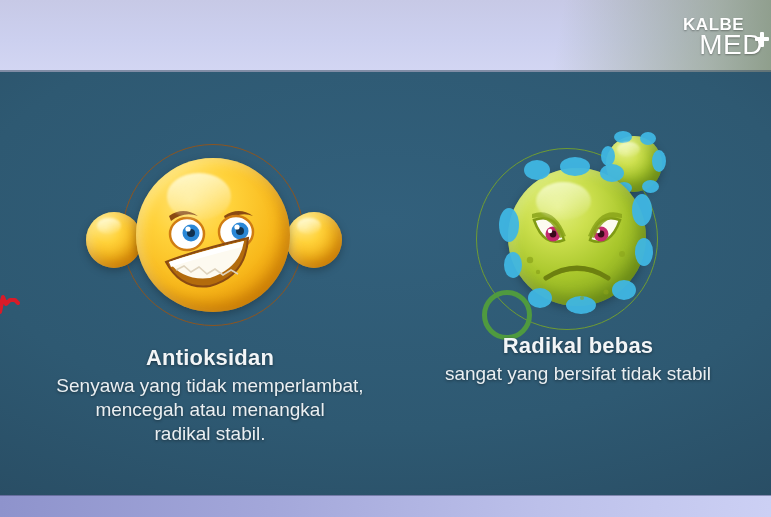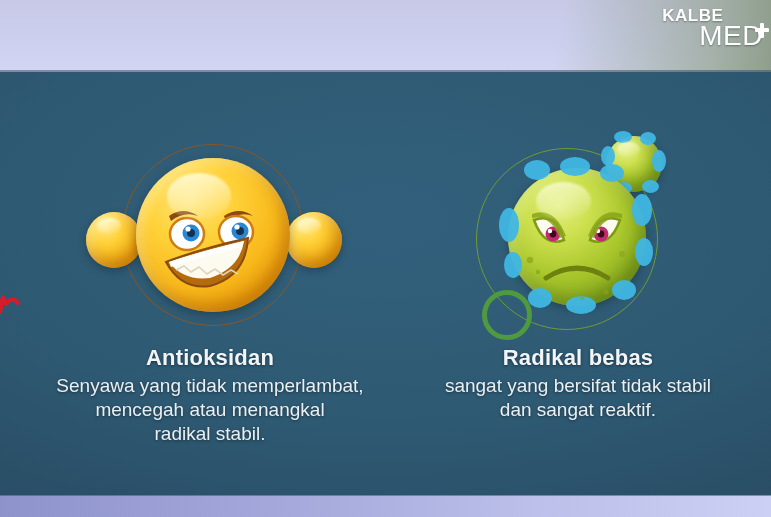--- a/index.html
+++ b/index.html
@@ -66,22 +66,22 @@
         #32607c 0%,
         #2e5972 45%,
         #27495f 85%,
         #1f3d50 100%);
     overflow: hidden;
   }
 
   
   .logo {
     position: absolute;
-    right: 6px; top: 7px;
-    text-align: left;
+    right: 6px; top: 16px;
+    text-align: center;
     color: #ffffff;
     line-height: 1;
     z-index: 30;
     user-select: none;
   }
   .logo .kalbe {
     font-size: 17px;
     font-weight: bold;
     letter-spacing: 0.5px;
     display: block;
@@ -221,21 +221,21 @@
   svg.face { position: absolute; left: 0; top: 0; overflow: visible; }
 
   
   .caption {
     position: absolute;
     text-align: center;
     color: #f2f5f7;
     text-shadow: 0 1px 3px rgba(0,0,0,0.45);
   }
   .cap-antiox { left: 18px;  top: 272px; width: 384px; }
-  .cap-rad    { left: 400px; top: 272px; width: 356px; }
+  .cap-rad    { left: 400px; top: 260px; width: 356px; }
 
   .cap-title {
     font-size: 22px;
     font-weight: bold;
     margin: 0 0 2px 0;
     line-height: 1.25;
     letter-spacing: 0.2px;
   }
   .cap-body {
     font-size: 19px;
@@ -347,21 +347,20 @@
         <span>Senyawa yang tidak memperlambat,</span>
         <span>mencegah atau menangkal</span>
         <span>radikal stabil.</span>
       </div>
     </div>
 
     <div class="caption cap-rad">
       <div class="cap-title">Radikal bebas</div>
       <div class="cap-body">
         <span>sangat yang bersifat tidak stabil</span>
-        <span>dan sangat reaktif.</span>
       </div>
     </div>
 
   </div>
 
   <div class="logo">
     <span class="kalbe">KALBE</span>
     <span class="medwrap">
       <span class="med">MED</span>
       <span class="plus"></span>

